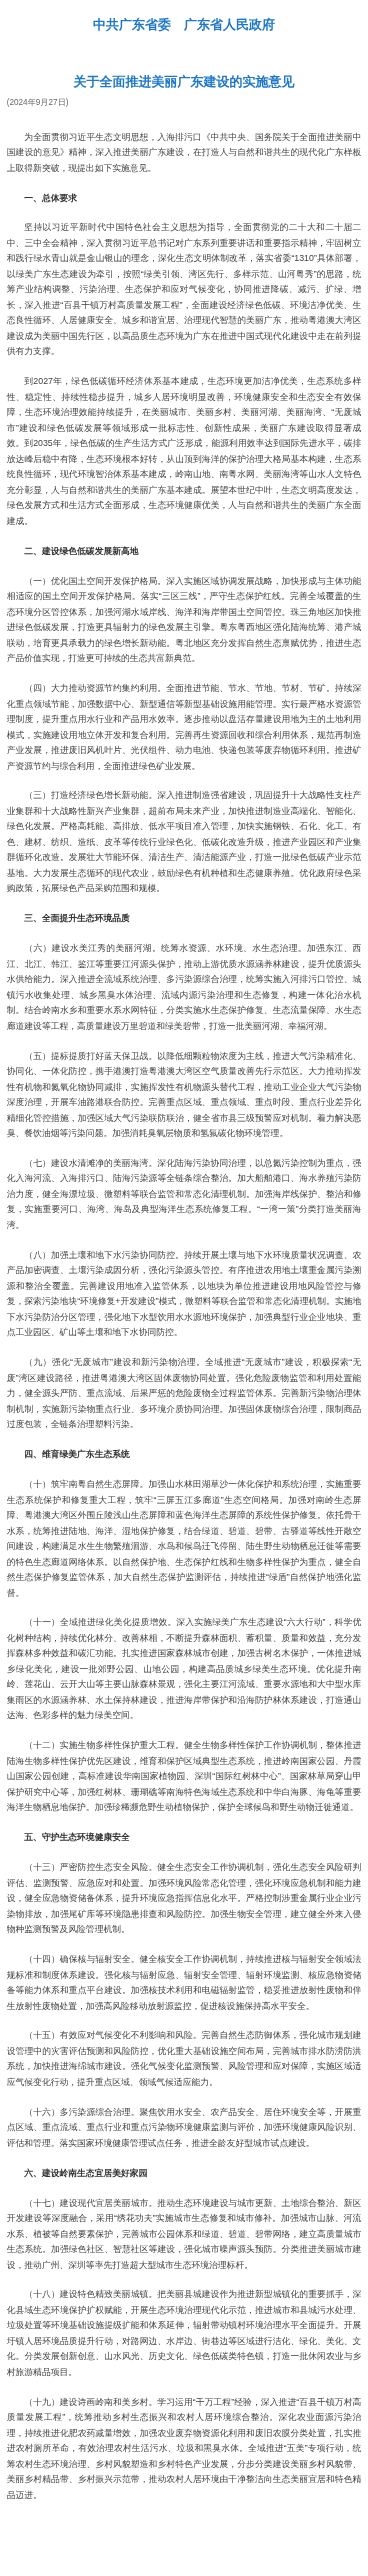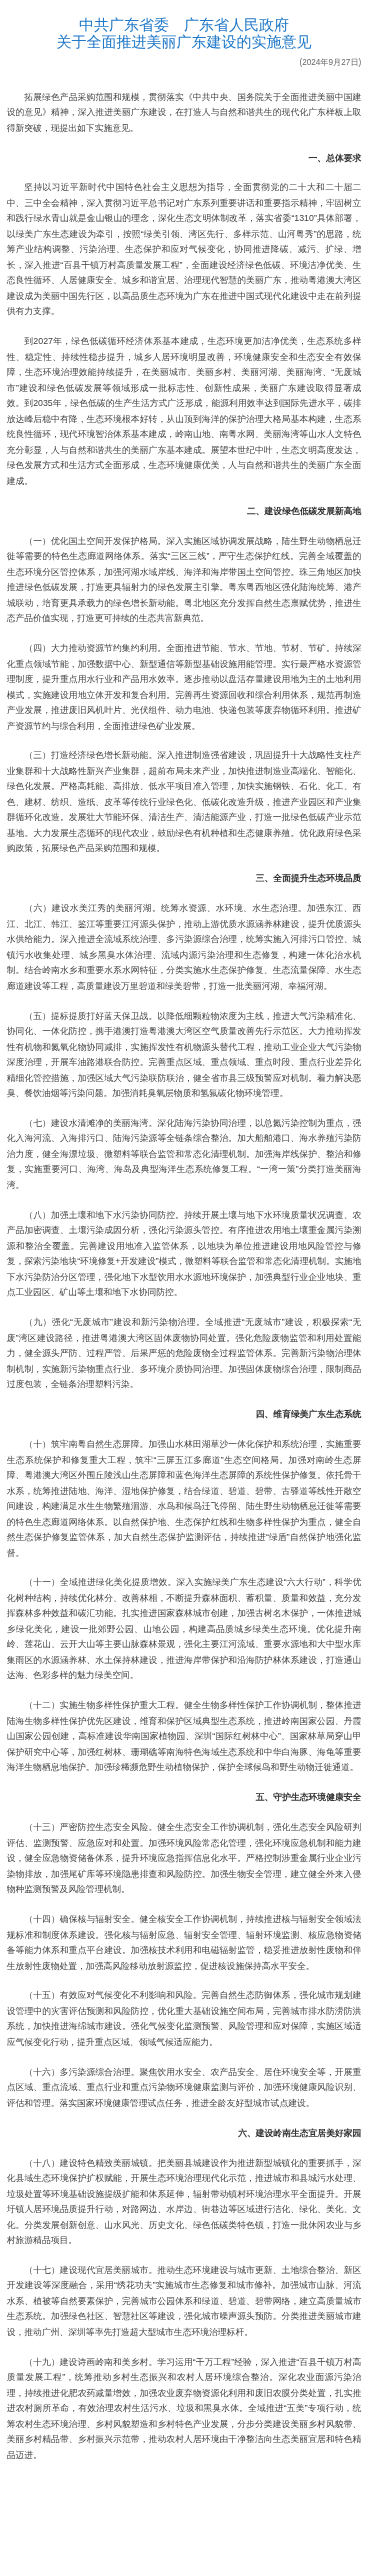--- a/index.html
+++ b/index.html
@@ -9,27 +9,27 @@
     font-family: "Liberation Sans", "DejaVu Sans", sans-serif;
     -webkit-font-smoothing: antialiased;
   }
   .doc {
     padding: 15.5px 6.7px 15.5px 6.7px;
     box-sizing: border-box;
     width: 368px;
   }
   .doc-title {
     text-align: center;
-    font-weight: normal;
-    font-size: 15px;
+    font-weight: bold;
+    font-size: 13px;
     line-height: 17.5px;
     color: #2078c8;
   }
   .doc-date {
-    text-align: right;
+    text-align: left;
     font-size: 8.2px;
     color: #666666;
     margin-top: 5.2px;
     line-height: 13.4px;
   }
   .doc-content { margin-top: 20.6px; }
   .doc-content p.para {
     font-size: 8.8px;
     color: #404040;
     line-height: 15.5px;
@@ -37,54 +37,53 @@
     text-align: justify;
     margin: 0 0 14.4px 0;
   }
   .doc-content h3.heading {
     font-size: 8.8px;
     color: #333333;
     font-weight: bold;
     line-height: 15.5px;
     text-indent: 2em;
     margin: 0 0 14.4px 0;
-    text-align: right;
   }
 </style>
 </head>
 <body>
 
 <div class="doc">
   <div class="doc-title" style="color: rgb(32, 120, 200);">中共广东省委　广东省人民政府</div>
-  <div class="doc-title" style="color: rgb(32, 120, 200);">关于全面推进美丽广东建设的实施意见</div>
+  <div class="doc-title" style="color: rgb(32, 120, 200); margin-top: 40px;">关于全面推进美丽广东建设的实施意见</div>
   <div class="doc-date">(2024年9月27日)</div>
   <div class="doc-content" id="doc-content">
-      <p class="para">拓展绿色产品采购范围和规模，贯彻落实《中共中央、国务院关于全面推进美丽中国建设的意见》精神，深入推进美丽广东建设，在打造人与自然和谐共生的现代化广东样板上取得新突破，现提出如下实施意见。</p>
+      <p class="para">为全面贯彻习近平生态文明思想，入海排污口《中共中央、国务院关于全面推进美丽中国建设的意见》精神，深入推进美丽广东建设，在打造人与自然和谐共生的现代化广东样板上取得新突破，现提出如下实施意见。</p>
       <h3 class="heading">一、总体要求</h3>
       <p class="para">坚持以习近平新时代中国特色社会主义思想为指导，全面贯彻党的二十大和二十届二中、三中全会精神，深入贯彻习近平总书记对广东系列重要讲话和重要指示精神，牢固树立和践行绿水青山就是金山银山的理念，深化生态文明体制改革，落实省委“1310”具体部署，以绿美广东生态建设为牵引，按照“绿美引领、湾区先行、多样示范、山河粤秀”的思路，统筹产业结构调整、污染治理、生态保护和应对气候变化，协同推进降碳、减污、扩绿、增长，深入推进“百县千镇万村高质量发展工程”，全面建设经济绿色低碳、环境洁净优美、生态良性循环、人居健康安全、城乡和谐宜居、治理现代智慧的美丽广东，推动粤港澳大湾区建设成为美丽中国先行区，以高品质生态环境为广东在推进中国式现代化建设中走在前列提供有力支撑。</p>
       <p class="para">到2027年，绿色低碳循环经济体系基本建成，生态环境更加洁净优美，生态系统多样性、稳定性、持续性稳步提升，城乡人居环境明显改善，环境健康安全和生态安全有效保障，生态环境治理效能持续提升，在美丽城市、美丽乡村、美丽河湖、美丽海湾、“无废城市”建设和绿色低碳发展等领域形成一批标志性、创新性成果，美丽广东建设取得显著成效。到2035年，绿色低碳的生产生活方式广泛形成，能源利用效率达到国际先进水平，碳排放达峰后稳中有降，生态环境根本好转，从山顶到海洋的保护治理大格局基本构建，生态系统良性循环，现代环境智治体系基本建成，岭南山地、南粤水网、美丽海湾等山水人文特色充分彰显，人与自然和谐共生的美丽广东基本建成。展望本世纪中叶，生态文明高度发达，绿色发展方式和生活方式全面形成，生态环境健康优美，人与自然和谐共生的美丽广东全面建成。</p>
       <h3 class="heading">二、建设绿色低碳发展新高地</h3>
-      <p class="para">（一）优化国土空间开发保护格局。深入实施区域协调发展战略，陆生野生动物栖息迁徙等需要的特色生态廊道网络体系。落实“三区三线”，严守生态保护红线。完善全域覆盖的生态环境分区管控体系，加强河湖水域岸线、海洋和海岸带国土空间管控。珠三角地区加快推进绿色低碳发展，打造更具辐射力的绿色发展主引擎。粤东粤西地区强化陆海统筹、港产城联动，培育更具承载力的绿色增长新动能。粤北地区充分发挥自然生态禀赋优势，推进生态产品价值实现，打造更可持续的生态共富新典范。</p>
+      <p class="para">（一）优化国土空间开发保护格局。深入实施区域协调发展战略，加快形成与主体功能相适应的国土空间开发保护格局。落实“三区三线”，严守生态保护红线。完善全域覆盖的生态环境分区管控体系，加强河湖水域岸线、海洋和海岸带国土空间管控。珠三角地区加快推进绿色低碳发展，打造更具辐射力的绿色发展主引擎。粤东粤西地区强化陆海统筹、港产城联动，培育更具承载力的绿色增长新动能。粤北地区充分发挥自然生态禀赋优势，推进生态产品价值实现，打造更可持续的生态共富新典范。</p>
       <p class="para">（四）大力推动资源节约集约利用。全面推进节能、节水、节地、节材、节矿。持续深化重点领域节能，加强数据中心、新型通信等新型基础设施用能管理。实行最严格水资源管理制度，提升重点用水行业和产品用水效率。逐步推动以盘活存量建设用地为主的土地利用模式，实施建设用地立体开发和复合利用。完善再生资源回收和综合利用体系，规范再制造产业发展，推进废旧风机叶片、光伏组件、动力电池、快递包装等废弃物循环利用。推进矿产资源节约与综合利用，全面推进绿色矿业发展。</p>
       <p class="para">（三）打造经济绿色增长新动能。深入推进制造强省建设，巩固提升十大战略性支柱产业集群和十大战略性新兴产业集群，超前布局未来产业，加快推进制造业高端化、智能化、绿色化发展。严格高耗能、高排放、低水平项目准入管理，加快实施钢铁、石化、化工、有色、建材、纺织、造纸、皮革等传统行业绿色化、低碳化改造升级，推进产业园区和产业集群循环化改造。发展壮大节能环保、清洁生产、清洁能源产业，打造一批绿色低碳产业示范基地。大力发展生态循环的现代农业，鼓励绿色有机种植和生态健康养殖。优化政府绿色采购政策，拓展绿色产品采购范围和规模。</p>
       <h3 class="heading">三、全面提升生态环境品质</h3>
       <p class="para">（六）建设水美江秀的美丽河湖。统筹水资源、水环境、水生态治理。加强东江、西江、北江、韩江、鉴江等重要江河源头保护，推动上游优质水源涵养林建设，提升优质源头水供给能力。深入推进全流域系统治理、多污染源综合治理，统筹实施入河排污口管控、城镇污水收集处理、城乡黑臭水体治理、流域内源污染治理和生态修复，构建一体化治水机制。结合岭南水乡和重要水系水网特征，分类实施水生态保护修复、生态流量保障、水生态廊道建设等工程，高质量建设万里碧道和绿美碧带，打造一批美丽河湖、幸福河湖。</p>
       <p class="para">（五）提标提质打好蓝天保卫战。以降低细颗粒物浓度为主线，推进大气污染精准化、协同化、一体化防控，携手港澳打造粤港澳大湾区空气质量改善先行示范区。大力推动挥发性有机物和氮氧化物协同减排，实施挥发性有机物源头替代工程，推动工业企业大气污染物深度治理，开展车油路港联合防控。完善重点区域、重点领域、重点时段、重点行业差异化精细化管控措施，加强区域大气污染联防联治，健全省市县三级预警应对机制。着力解决恶臭、餐饮油烟等污染问题。加强消耗臭氧层物质和氢氟碳化物环境管理。</p>
       <p class="para">（七）建设水清滩净的美丽海湾。深化陆海污染协同治理，以总氮污染控制为重点，强化入海河流、入海排污口、陆海污染源等全链条综合整治。加大船舶港口、海水养殖污染防治力度，健全海漂垃圾、微塑料等联合监管和常态化清理机制。加强海岸线保护、整治和修复，实施重要河口、海湾、海岛及典型海洋生态系统修复工程。“一湾一策”分类打造美丽海湾。</p>
       <p class="para">（八）加强土壤和地下水污染协同防控。持续开展土壤与地下水环境质量状况调查、农产品加密调查、土壤污染成因分析，强化污染源头管控。有序推进农用地土壤重金属污染溯源和整治全覆盖。完善建设用地准入监管体系，以地块为单位推进建设用地风险管控与修复，探索污染地块“环境修复+开发建设”模式，微塑料等联合监管和常态化清理机制。实施地下水污染防治分区管理，强化地下水型饮用水水源地环境保护，加强典型行业企业地块、重点工业园区、矿山等土壤和地下水协同防控。</p>
-      <p class="para">（九）强化“无废城市”建设和新污染物治理。全域推进“无废城市”建设，积极探索“无废”湾区建设路径，推进粤港澳大湾区固体废物协同处置。强化危险废物监管和利用处置能力，健全源头严防、过程严管、后果严惩的危险废物全过程监管体系。完善新污染物治理体制机制，实施新污染物重点行业、多环境介质协同治理。加强固体废物综合治理，限制商品过度包装，全链条治理塑料污染。</p>
+      <p class="para">（九）强化“无废城市”建设和新污染物治理。全域推进“无废城市”建设，积极探索“无废”湾区建设路径，推进粤港澳大湾区固体废物协同处置。强化危险废物监管和利用处置能力，健全源头严防、重点流域、后果严惩的危险废物全过程监管体系。完善新污染物治理体制机制，实施新污染物重点行业、多环境介质协同治理。加强固体废物综合治理，限制商品过度包装，全链条治理塑料污染。</p>
       <h3 class="heading">四、维育绿美广东生态系统</h3>
       <p class="para">（十）筑牢南粤自然生态屏障。加强山水林田湖草沙一体化保护和系统治理，实施重要生态系统保护和修复重大工程，筑牢“三屏五江多廊道”生态空间格局。加强对南岭生态屏障、粤港澳大湾区外围丘陵浅山生态屏障和蓝色海洋生态屏障的系统性保护修复。依托骨干水系，统筹推进陆地、海洋、湿地保护修复，结合绿道、碧道、碧带、古驿道等线性开敞空间建设，构建满足水生生物繁殖洄游、水鸟和候鸟迁飞停留、陆生野生动物栖息迁徙等需要的特色生态廊道网络体系。以自然保护地、生态保护红线和生物多样性保护为重点，健全自然生态保护修复监管体系，加大自然生态保护监测评估，持续推进“绿盾”自然保护地强化监督。</p>
       <p class="para">（十一）全域推进绿化美化提质增效。深入实施绿美广东生态建设“六大行动”，科学优化树种结构，持续优化林分、改善林相，不断提升森林面积、蓄积量、质量和效益，充分发挥森林多种效益和碳汇功能。扎实推进国家森林城市创建，加强古树名木保护，一体推进城乡绿化美化，建设一批郊野公园、山地公园，构建高品质城乡绿美生态环境。优化提升南岭、莲花山、云开大山等主要山脉森林景观，强化主要江河流域、重要水源地和大中型水库集雨区的水源涵养林、水土保持林建设，推进海岸带保护和沿海防护林体系建设，打造通山达海、色彩多样的魅力绿美空间。</p>
       <p class="para">（十二）实施生物多样性保护重大工程。健全生物多样性保护工作协调机制，整体推进陆海生物多样性保护优先区建设，维育和保护区域典型生态系统，推进岭南国家公园、丹霞山国家公园创建，高标准建设华南国家植物园、深圳“国际红树林中心”、国家林草局穿山甲保护研究中心等，加强红树林、珊瑚礁等南海特色海域生态系统和中华白海豚、海龟等重要海洋生物栖息地保护。加强珍稀濒危野生动植物保护，保护全球候鸟和野生动物迁徙通道。</p>
       <h3 class="heading">五、守护生态环境健康安全</h3>
       <p class="para">（十三）严密防控生态安全风险。健全生态安全工作协调机制，强化生态安全风险研判评估、监测预警、应急应对和处置。加强环境风险常态化管理，强化环境应急机制和能力建设，健全应急物资储备体系，提升环境应急指挥信息化水平。严格控制涉重金属行业企业污染物排放，加强尾矿库等环境隐患排查和风险防控。加强生物安全管理，建立健全外来入侵物种监测预警及风险管理机制。</p>
       <p class="para">（十四）确保核与辐射安全。健全核安全工作协调机制，持续推进核与辐射安全领域法规标准和制度体系建设。强化核与辐射应急、辐射安全管理、辐射环境监测、核应急物资储备等能力体系和重点平台建设。加强核技术利用和电磁辐射监管，稳妥推进放射性废物和伴生放射性废物处置，加强高风险移动放射源监控，促进核设施保持高水平安全。</p>
       <p class="para">（十五）有效应对气候变化不利影响和风险。完善自然生态防御体系，强化城市规划建设管理中的灾害评估预测和风险防控，优化重大基础设施空间布局，完善城市排水防涝防洪系统，加快推进海绵城市建设。强化气候变化监测预警、风险管理和应对保障，实施区域适应气候变化行动，提升重点区域、领域气候适应能力。</p>
       <p class="para">（十六）多污染源综合治理。聚焦饮用水安全、农产品安全、居住环境安全等，开展重点区域、重点流域、重点行业和重点污染物环境健康监测与评价，加强环境健康风险识别、评估和管理。落实国家环境健康管理试点任务，推进全龄友好型城市试点建设。</p>
       <h3 class="heading">六、建设岭南生态宜居美好家园</h3>
+      <p class="para">（十七）建设现代宜居美丽城市。推动生态环境建设与城市更新、土地综合整治、新区开发建设等深度融合，采用“绣花功夫”实施城市生态修复和城市修补。加强城市山脉、河流水系、植被等自然要素保护，完善城市公园体系和绿道、碧道、碧带网络，建立高质量城市生态系统。加强绿色社区、智慧社区等建设，强化城市噪声源头预防。分类推进美丽城市建设，推动广州、深圳等率先打造超大型城市生态环境治理标杆。</p>
       <p class="para">（十八）建设特色精致美丽城镇。把美丽县城建设作为推进新型城镇化的重要抓手，深化县域生态环境保护扩权赋能，开展生态环境治理现代化示范，推进城市和县城污水处理、垃圾处置等环境基础设施提级扩能和体系延伸，辐射带动镇村环境治理水平全面提升。开展圩镇人居环境品质提升行动，对路网边、水岸边、街巷边等区域进行洁化、绿化、美化、文化。分类发展创新创意、山水风光、历史文化、绿色低碳类特色镇，打造一批休闲农业与乡村旅游精品项目。</p>
-      <p class="para">（十七）建设现代宜居美丽城市。推动生态环境建设与城市更新、土地综合整治、新区开发建设等深度融合，采用“绣花功夫”实施城市生态修复和城市修补。加强城市山脉、河流水系、植被等自然要素保护，完善城市公园体系和绿道、碧道、碧带网络，建立高质量城市生态系统。加强绿色社区、智慧社区等建设，强化城市噪声源头预防。分类推进美丽城市建设，推动广州、深圳等率先打造超大型城市生态环境治理标杆。</p>
       <p class="para">（十九）建设诗画岭南和美乡村。学习运用“千万工程”经验，深入推进“百县千镇万村高质量发展工程”，统筹推动乡村生态振兴和农村人居环境综合整治。深化农业面源污染治理，持续推进化肥农药减量增效，加强农业废弃物资源化利用和废旧农膜分类处置，扎实推进农村厕所革命，有效治理农村生活污水、垃圾和黑臭水体。全域推进“五美”专项行动，统筹农村生态环境治理、乡村风貌塑造和乡村特色产业发展，分步分类建设美丽乡村风貌带、美丽乡村精品带、乡村振兴示范带，推动农村人居环境由干净整洁向生态美丽宜居和特色精品迈进。</p>
     </div>
 
 </div>
 
 
 </body></html>

